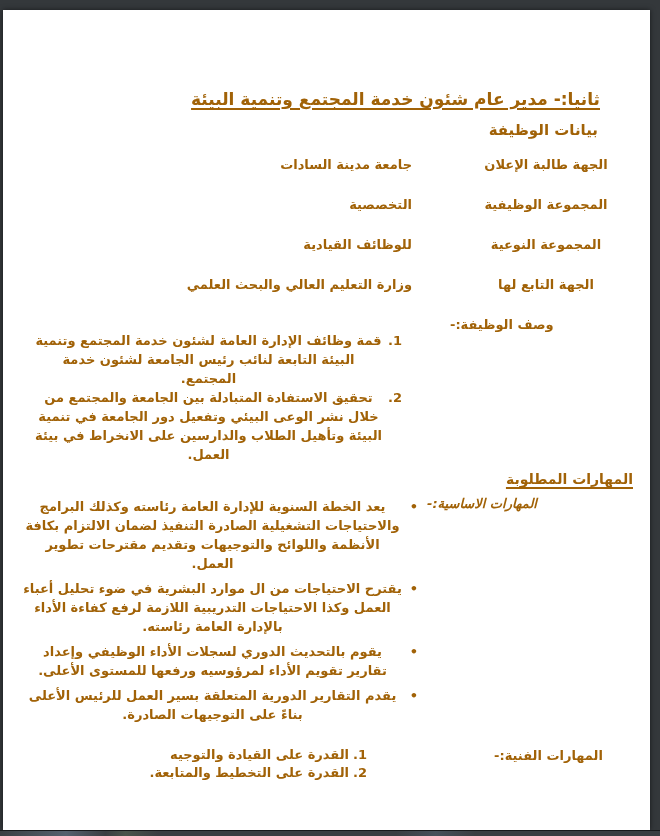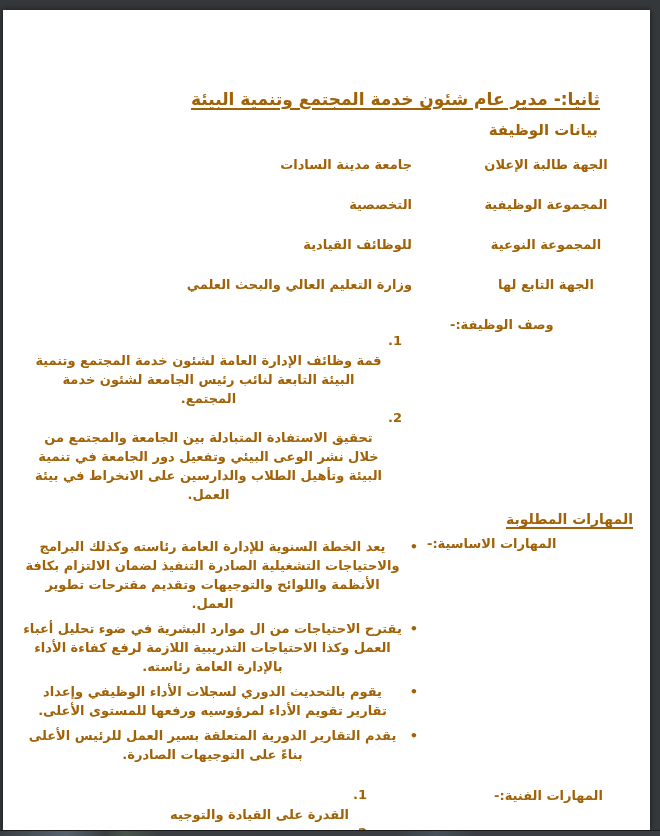--- a/index.html
+++ b/index.html
@@ -62,33 +62,33 @@
   }
   .info-row { margin-bottom: 21px; }
   .info-row .cell-label { text-align: center; padding-left: 30px; }
   .info-row .cell-value { }
 
   .desc-row { margin-top: 6px; }
   .desc-label { text-align: left; padding-left: 38px; }
   .num-list { margin: 16px 10px 0 30px; }
   .num-item { display: flex; margin-bottom: 0; }
   .num-marker { flex: 0 0 18px; text-align: right; white-space: nowrap; }
-  .num-text { flex: 1 1 auto; text-align: center; margin-top: 20px; }
+  .num-text { flex: 1 1 auto; text-align: center; }
 
   .skills-heading {
     margin-top: 5px;
     padding-right: 17px;
     text-align: right;
     font-size: 14px; line-height: 21px;
     text-decoration: underline;
     text-decoration-thickness: 2px;
     text-underline-offset: 3px;
   }
   .basic-row { margin-top: 4px; }
-  .basic-label { text-align: left; padding-left: 15px; }
+  .basic-label { text-align: left; padding-left: 15px; font-style: italic; }
   .bullet-list { margin: 3px -6px 0 20px; }
   .bullet-item { display: flex; margin-bottom: 6px; }
   .bullet-marker { flex: 0 0 16px; text-align: right; }
   .bullet-text { flex: 1 1 auto; text-align: center; }
 
   .tech-row { margin-top: 16px; }
   .tech-label { text-align: center; padding-left: 35px; }
   .tech-list { margin: 0 45px 0 0; }
   .tech-list .num-item { line-height: 18px; }
   .tech-list .num-text { text-align: right; }

